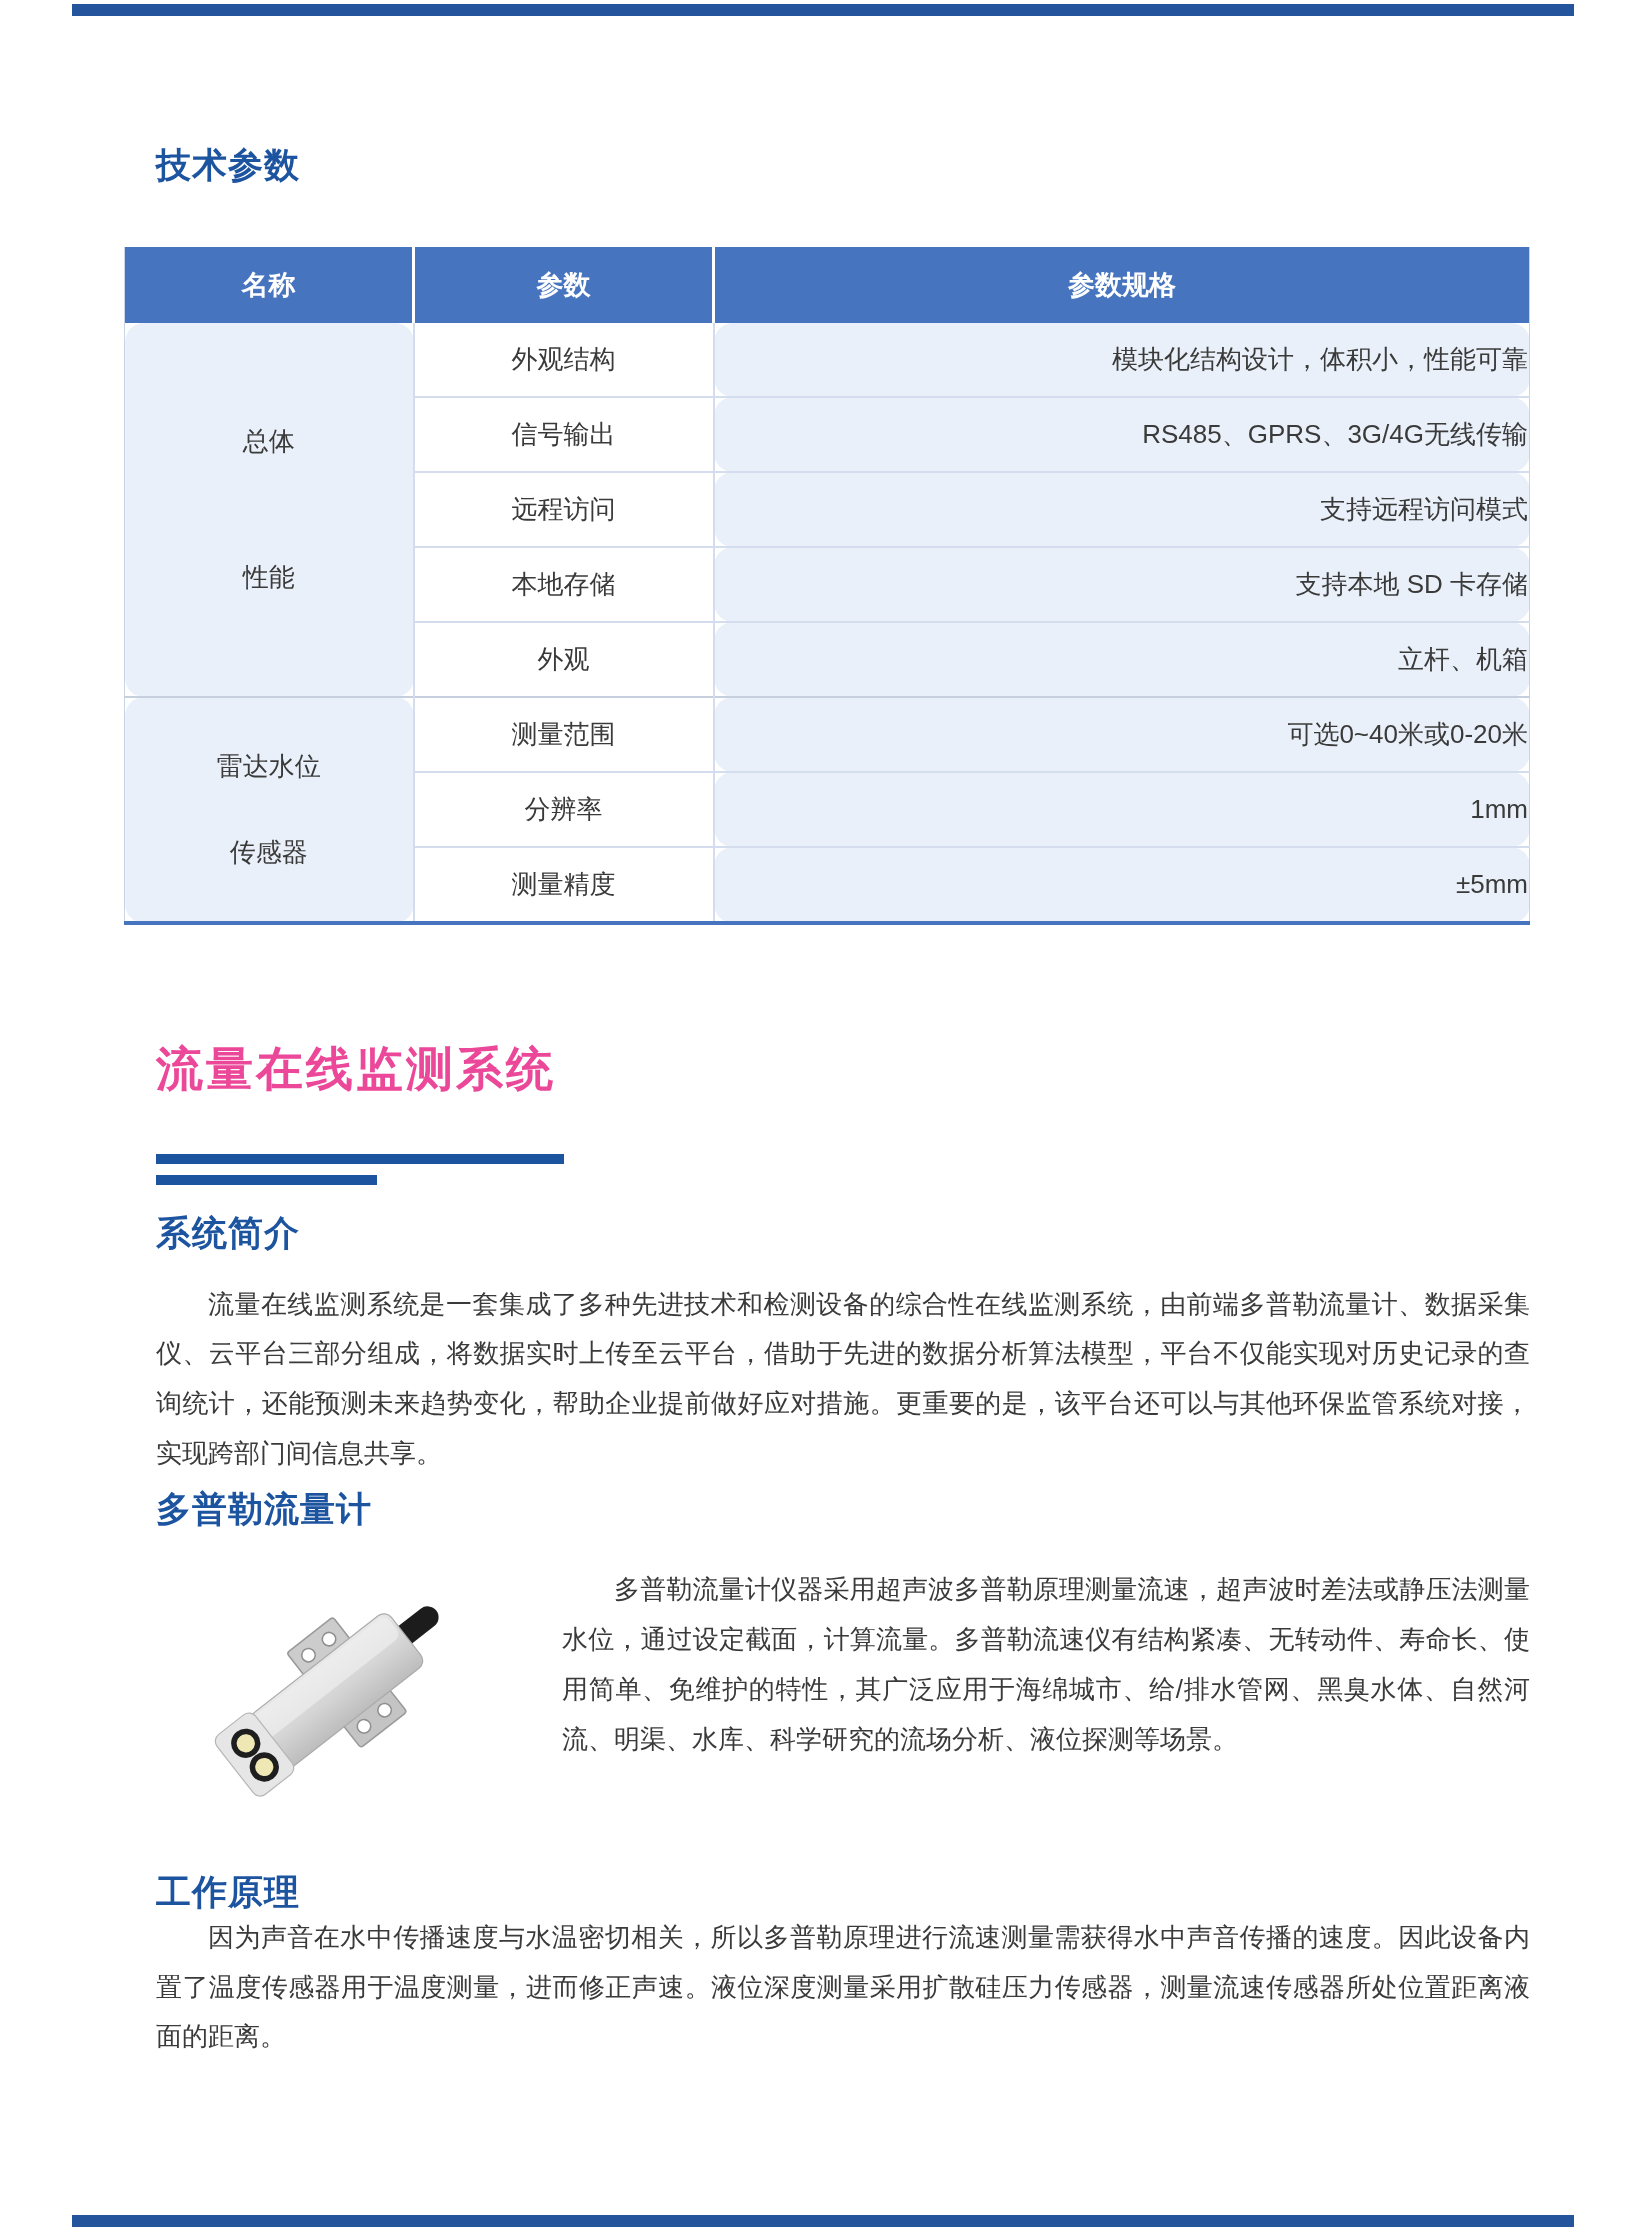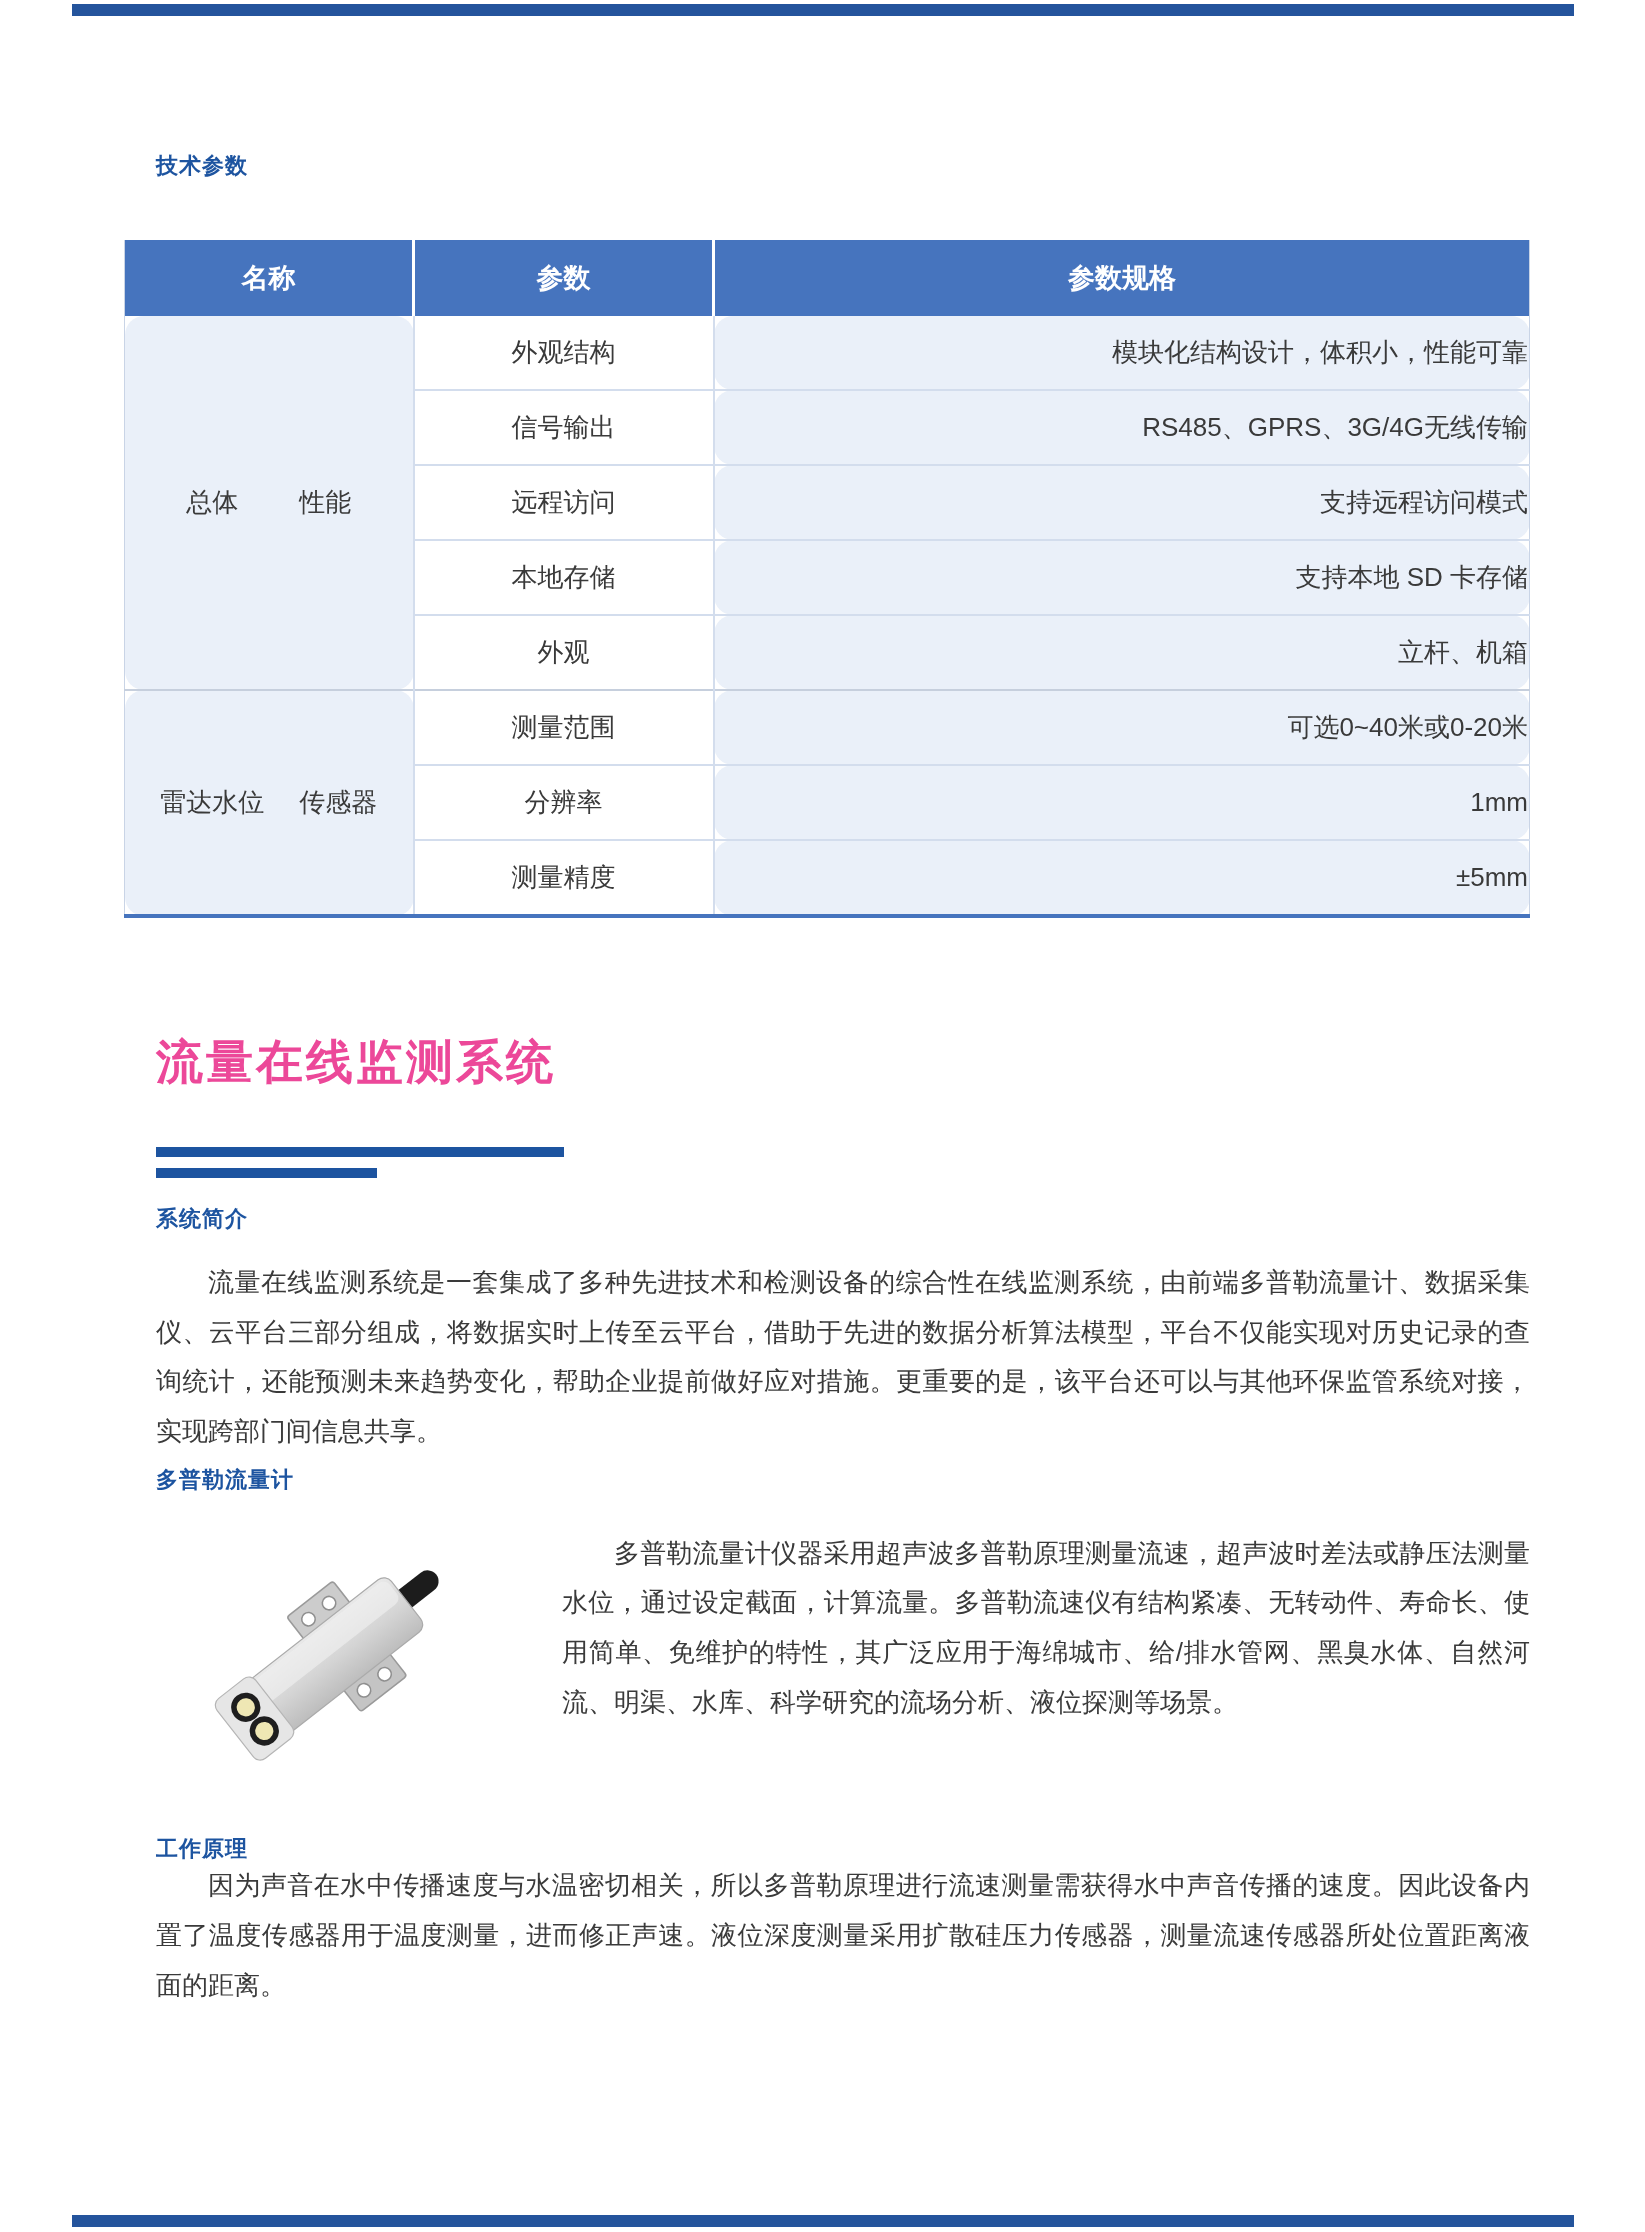--- a/index.html
+++ b/index.html
@@ -8,21 +8,21 @@
     font-family:"Liberation Sans","DejaVu Sans",sans-serif;
     color:#3a3a3a;overflow:hidden;
   }
   .deco-bar{position:absolute;left:72px;right:72px;height:12px;background:#24549C;}
   .deco-bar.top{top:4px;}
   .deco-bar.bottom{bottom:6px;}
 
   .content{position:relative;}
 
   h2.sec{
-    margin:16px 0 0 156px;font-size:22px;font-weight:bold;color:#1D54A0;
+    margin:8px 0 0 156px;font-size:35px;font-weight:bold;color:#1D54A0;
     letter-spacing:1px;line-height:1.15;
   }
   #tech-heading{padding-top:137px;}
 
   
   table.spec{
     border-collapse:collapse;table-layout:fixed;
     margin:62px 0 0 124px;width:1405px;
     border-left:1px solid #c9d4e6;border-right:1px solid #c9d4e6;
     border-bottom:4px solid #4674BE;
@@ -34,21 +34,21 @@
   table.spec th{
     background:#4674BE;color:#ffffff;font-weight:bold;
     height:74px;font-size:27px;text-align:center;
   }
   table.spec th + th{border-left:3px solid #ffffff;}
   table.spec td{height:71px;vertical-align:middle;border-radius:19px;}
   td.name-cell{
     background:#EAF0F9;text-align:center;padding:0;
   }
   td.name-cell .name-stack{
-    display:flex;flex-direction:row;justify-content:space-evenly;
+    display:flex;flex-direction:column;justify-content:space-evenly;
     height:100%;align-items:center;
   }
   td.param-cell{
     background:#ffffff;text-align:center;
     border-left:2px solid #d3dded;border-right:2px solid #d3dded;
   }
   td.spec-cell{background:#EAF0F9;text-align:right;padding-left:84px;}
   tr.r + tr.r td.param-cell, tr.r + tr.r td.spec-cell{border-top:2px solid #d3dded;}
   tr.group-start td{border-top:2px solid #c6cfdd !important;}
 

